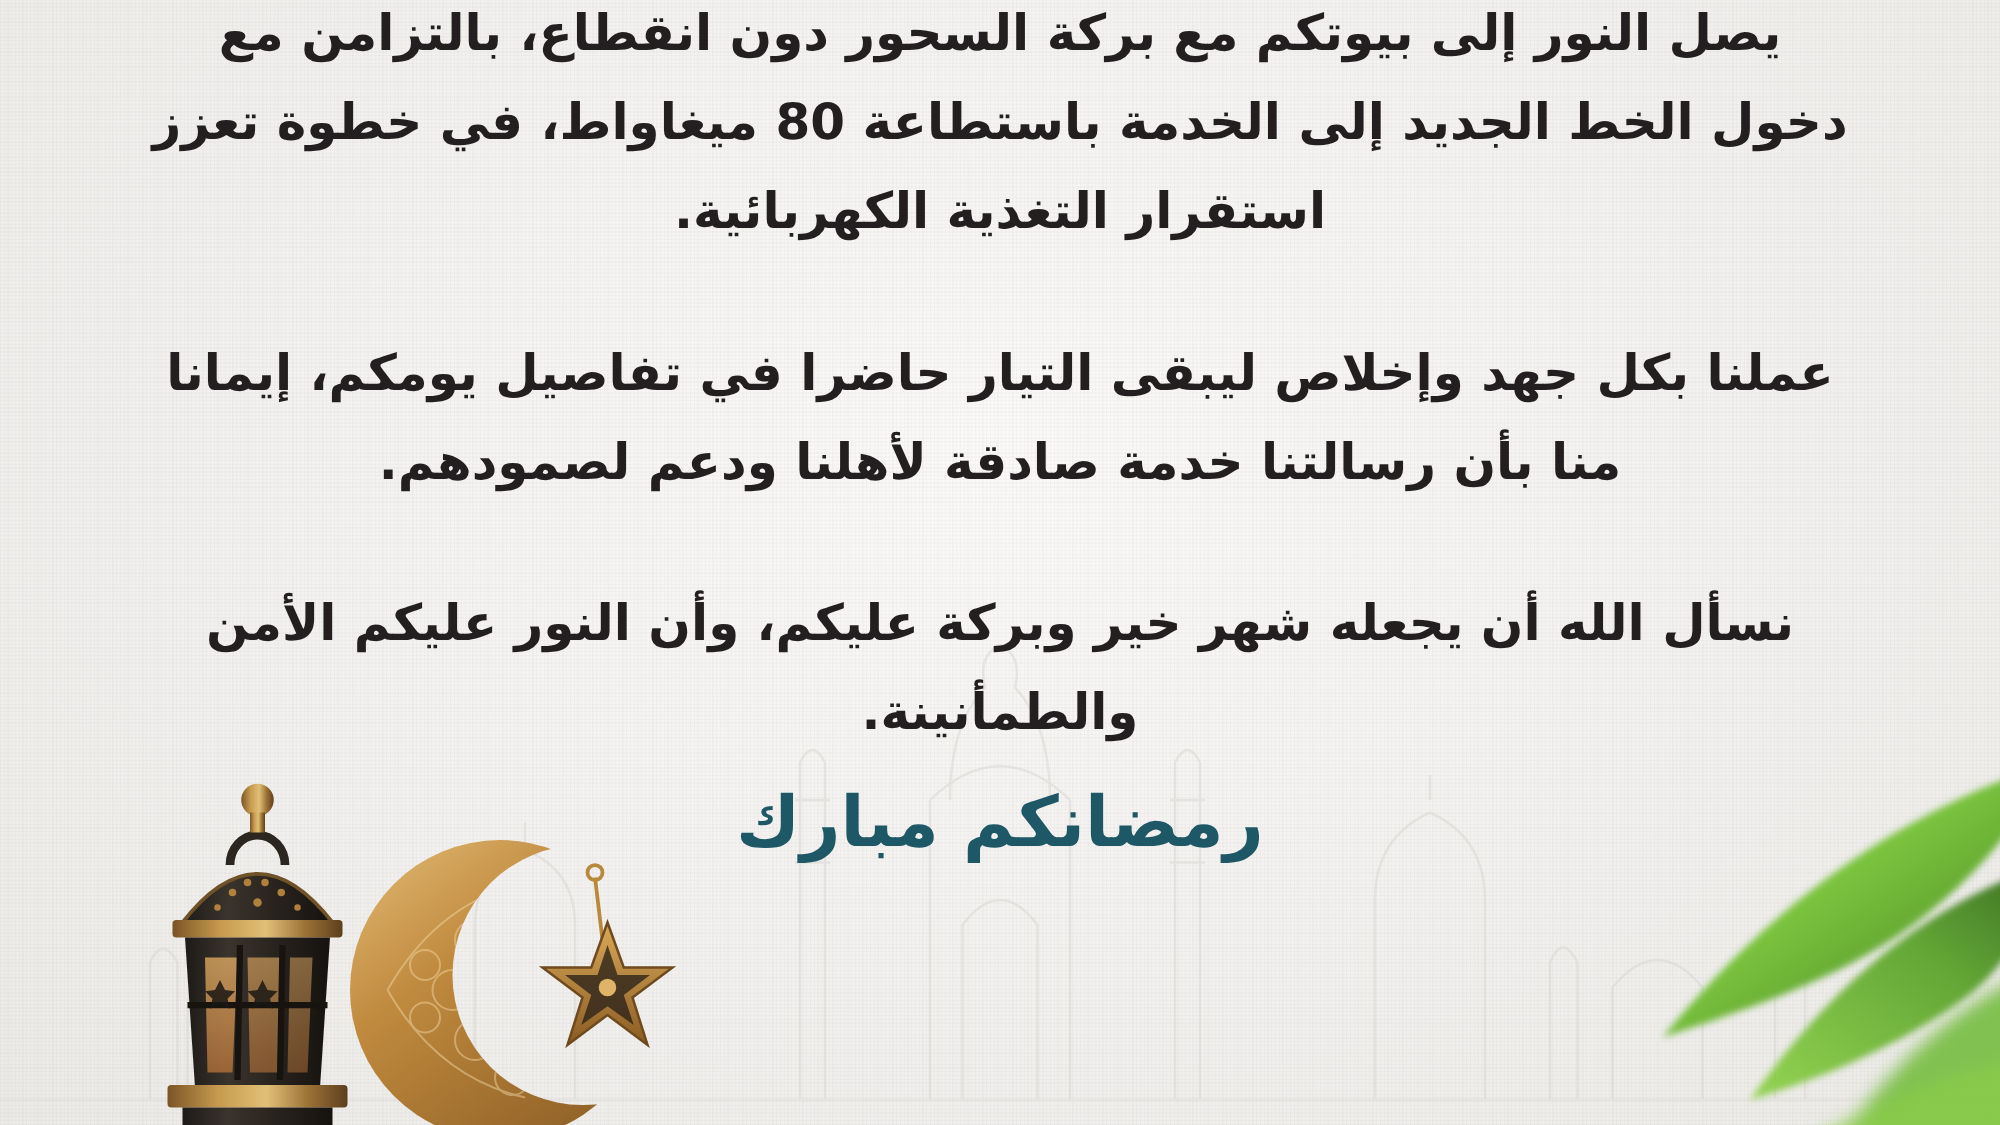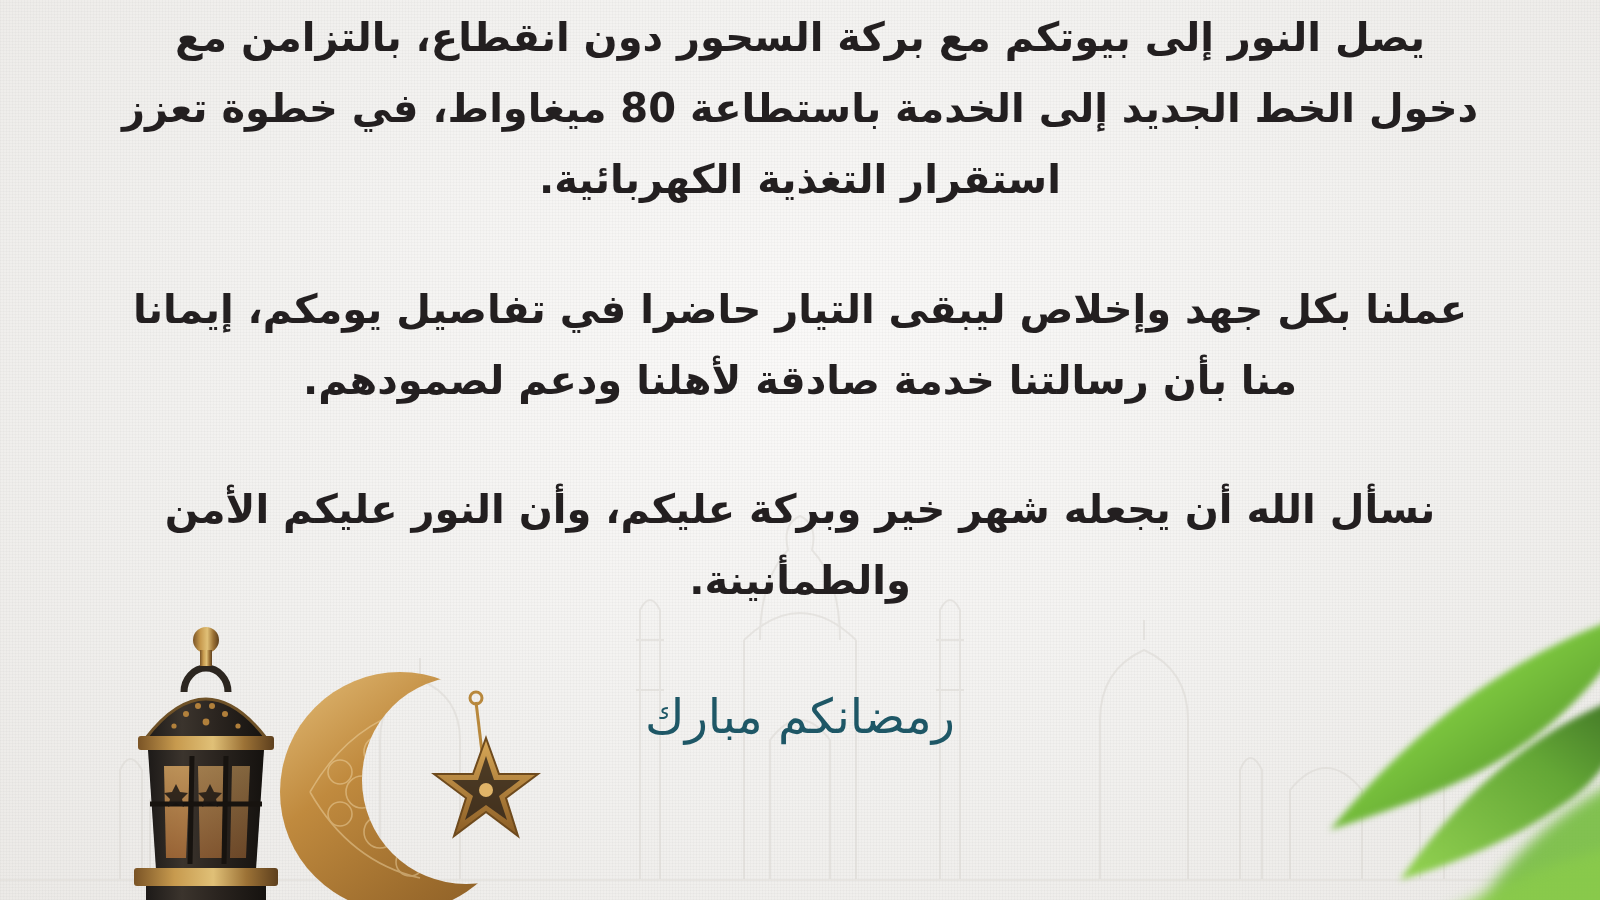--- a/index.html
+++ b/index.html
@@ -43,21 +43,21 @@
     height: 460px;
     opacity: 0.5;
     pointer-events: none;
   }
 
   .content {
     position: absolute;
     top: 0;
     left: 0;
     right: 0;
-    padding: 16px 120px;
+    padding: 6px 120px;
     text-align: center;
     direction: rtl;
   }
 
   .para {
     color: #231f20;
     font-size: 40px;
     font-weight: 700;
     line-height: 1.78;
     letter-spacing: 0px;
@@ -69,25 +69,25 @@
     margin-top: -14px;
   }
   .para.p2 {
     margin-top: 58px;
   }
   .para.p3 {
     margin-top: 58px;
   }
 
   .greeting {
-    margin-top: 72px;
+    margin-top: 20px;
     text-align: center;
     color: #1e5766;
-    font-size: 48px;
-    font-weight: 400;
+    font-size: 56px;
+    font-weight: 700;
     letter-spacing: 0px;
   }
 
   
   .lantern {
     position: absolute;
     left: 86px;
     bottom: -8px;
     width: 240px;
     height: 290px;

